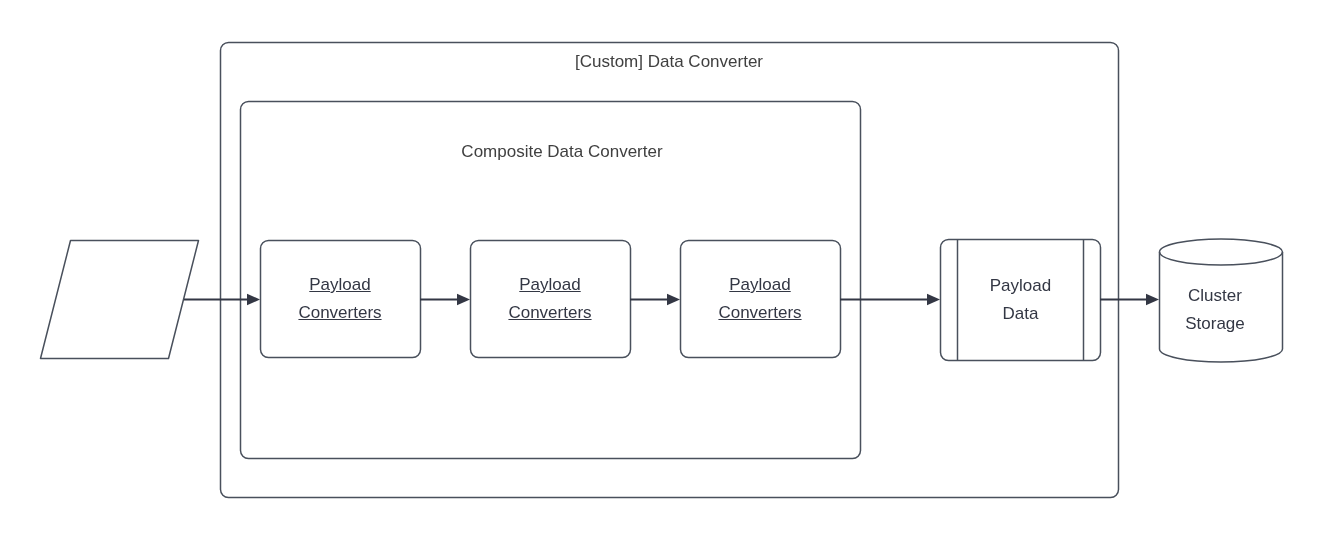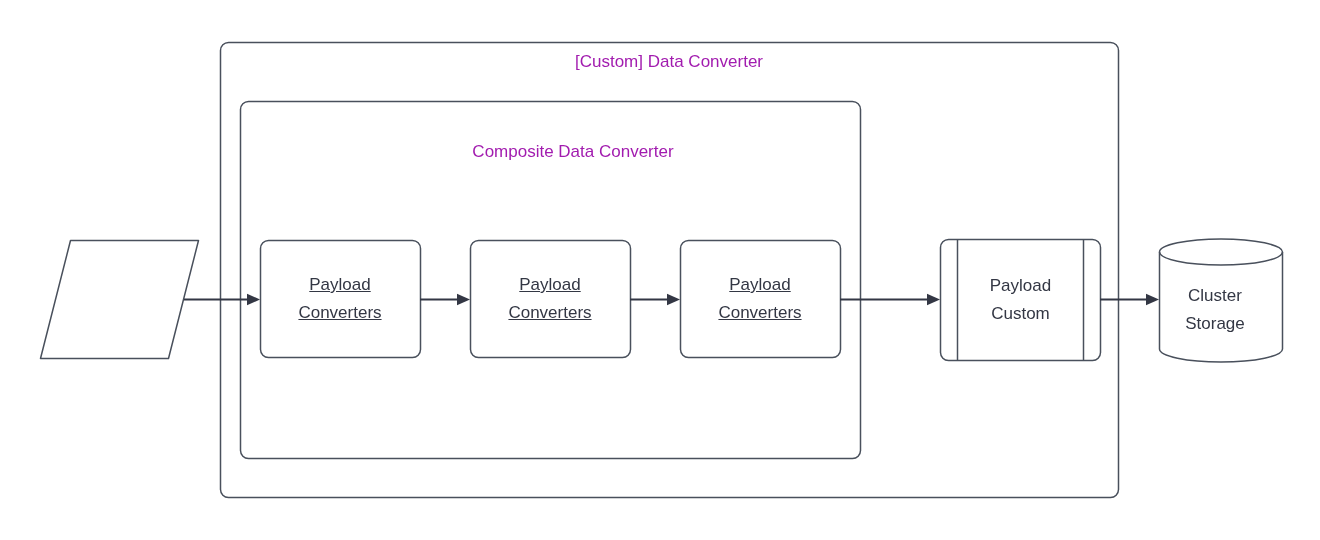--- a/index.html
+++ b/index.html
@@ -50,21 +50,21 @@
   }
   .label > span {
     display: inline-block;
     text-align: center;
   }
   .container-title {
     position: absolute;
     text-align: center;
     font-size: 17px;
     line-height: 22px;
-    color: #a21caf;
+    color: #404040;
   }
   .wrap-130 { width: 130px; text-decoration: underline; }
   .wrap-90  { width: 90px; }
   .wrap-84  { width: 84px; }
 </style>
 </head>
 <body>
 
 <div class="canvas">
 
@@ -104,36 +104,36 @@
       <polygon class="edge-head" points="940,299.5 927,293.8 927,305.2"></polygon>
     </g>
     <g>
       <line class="edge-line" x1="1100" y1="299.5" x2="1147" y2="299.5"></line>
       <polygon class="edge-head" points="1159,299.5 1146,293.8 1146,305.2"></polygon>
     </g>
   </svg>
 
   <div class="container-title" style="left:220px; top:51px; width:898px;">[Custom] Data Converter</div>
 
-  <div class="container-title" style="left:235px; top:141px; width:620px;padding-left:28px;">Composite Data Converter</div>
+  <div class="container-title" style="left:224px; top:141px; width:620px;padding-left:28px;">Composite Data Converter</div>
 
 
   <div class="label" style="left:260px; top:240px; width:160px; height:118px;">
     <span class="wrap-130">Payload Converters</span>
   </div>
 
   <div class="label" style="left:470px; top:240px; width:160px; height:118px;">
     <span class="wrap-130">Payload Converters</span>
   </div>
 
   <div class="label" style="left:680px; top:240px; width:160px; height:118px;">
     <span class="wrap-130">Payload Converters</span>
   </div>
 
   <div class="label" style="left:940px; top:239px; width:161px; height:122px;">
-    <span class="wrap-90">Payload Custom</span>
+    <span class="wrap-90">Payload Data</span>
   </div>
 
   <div class="label" style="left:1159px; top:263px; width:112px; height:94px;">
     <span class="wrap-84">Cluster Storage</span>
   </div>
 
 </div>
 
 </body></html>

